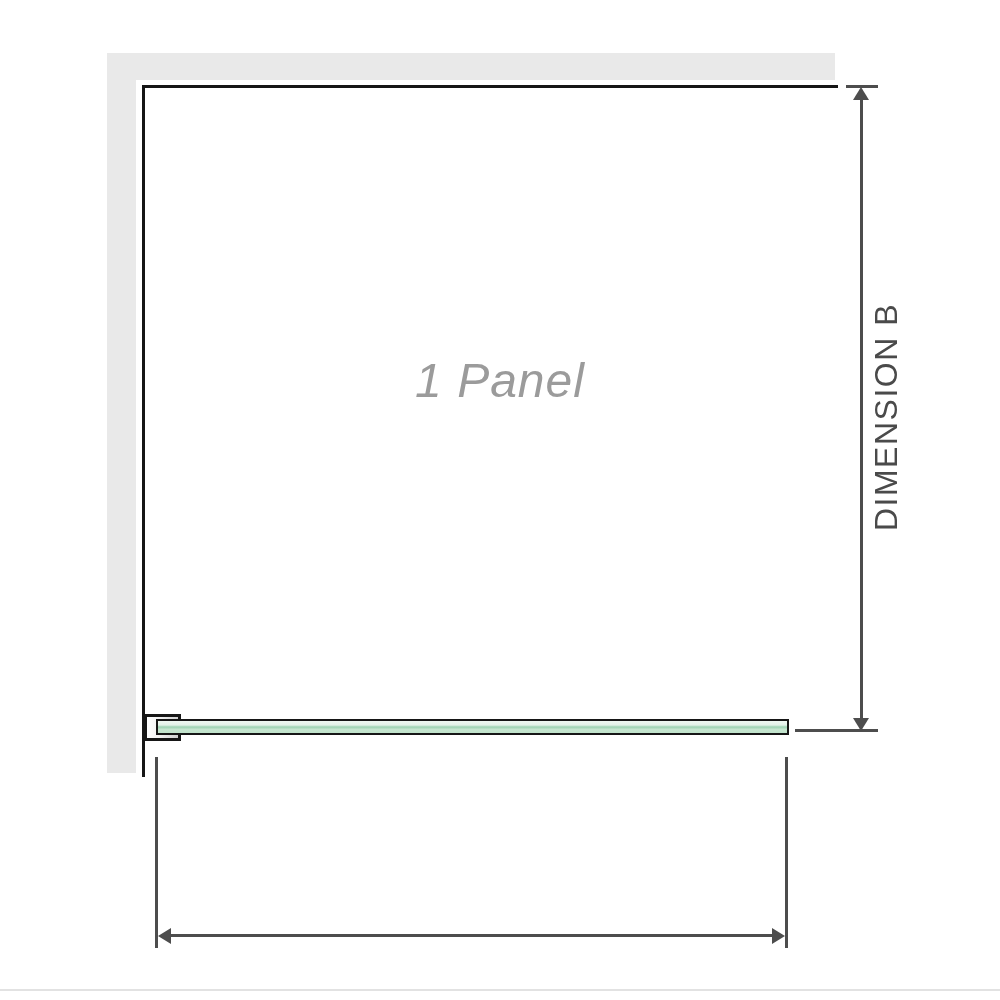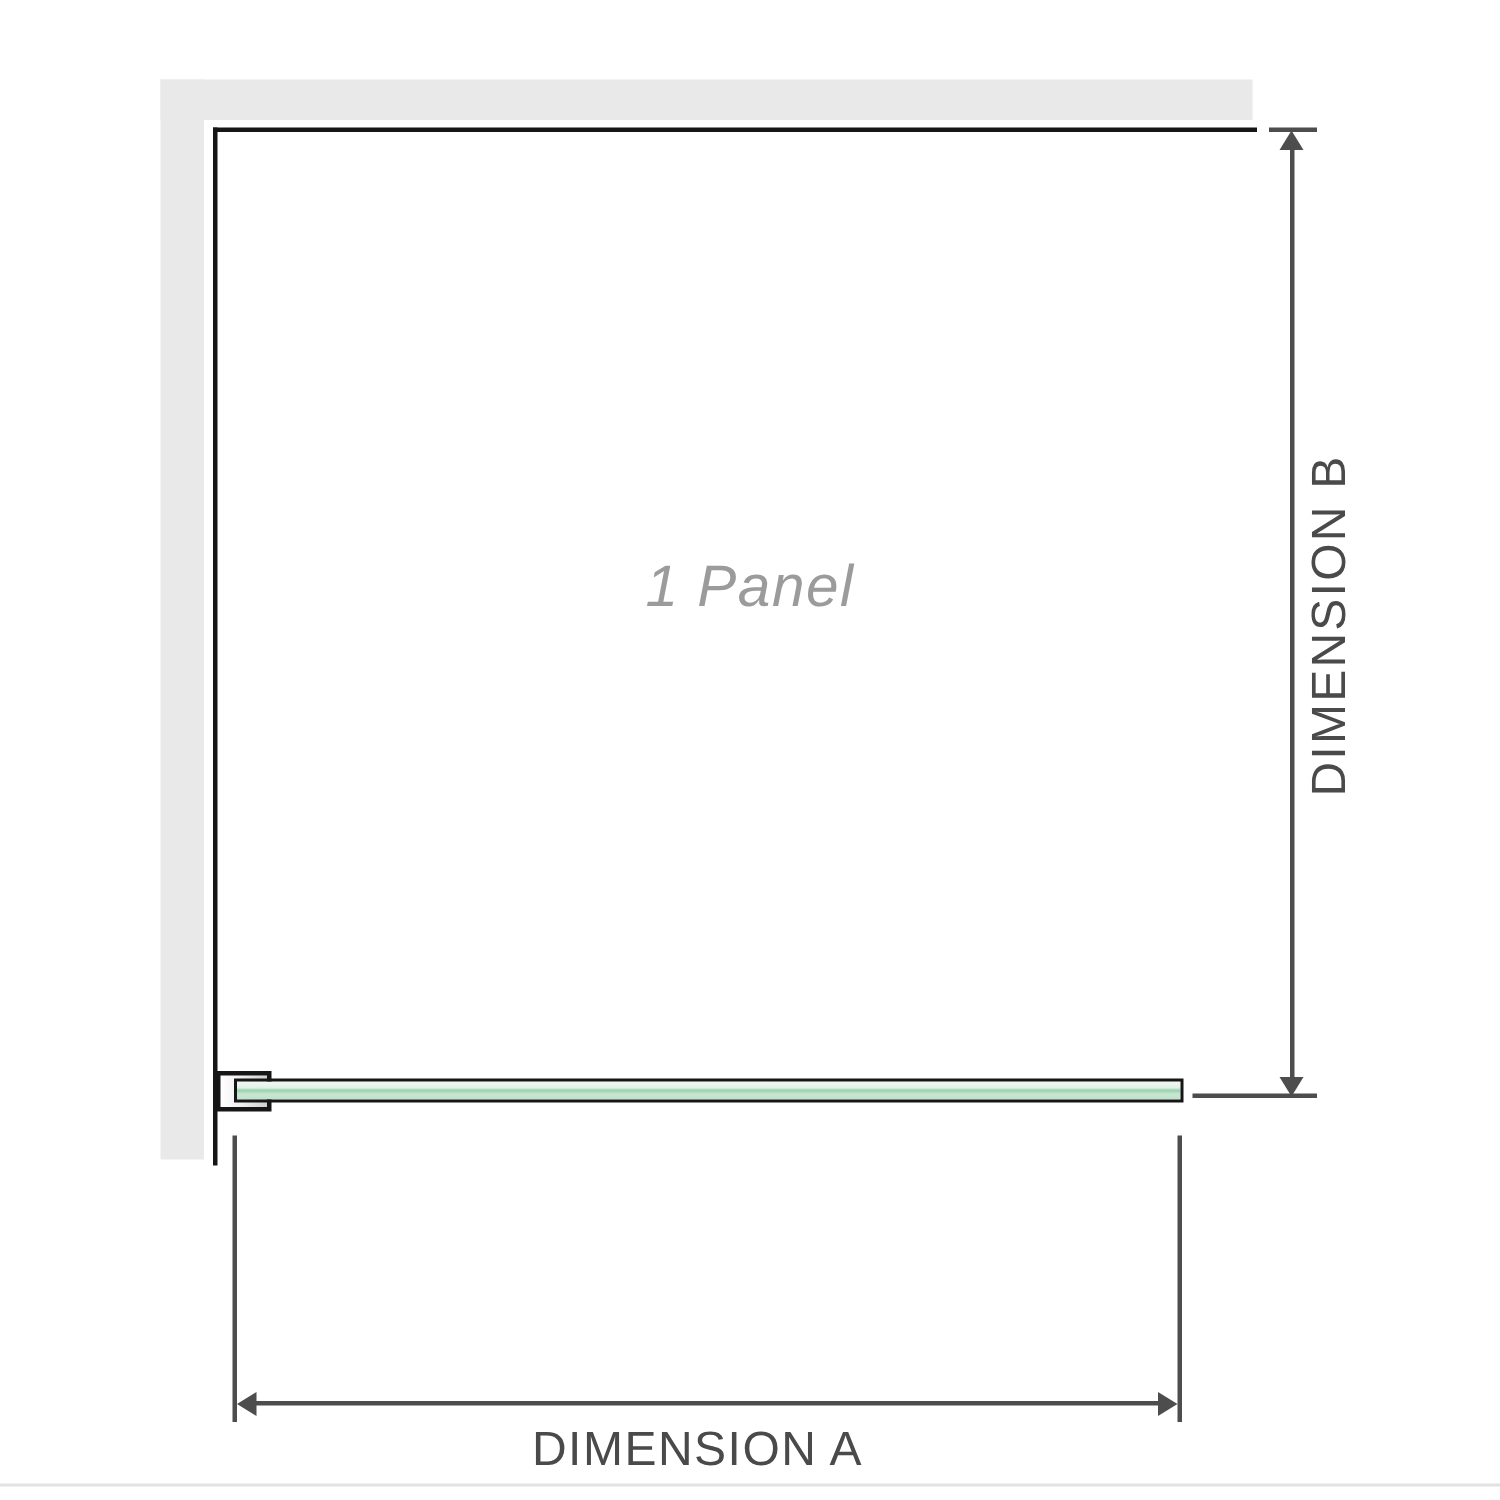--- a/index.html
+++ b/index.html
@@ -18,23 +18,23 @@
   
   .wall-top  { left:107px; top:53px; width:728px; height:27px; background:#e9e9e9; }
   .wall-left { left:107px; top:53px; width:29px;  height:720px; background:#e9e9e9; }
 
   
   .outline-top  { left:142px; top:85px; width:696px; height:3px; background:#161616; }
   .outline-left { left:142px; top:85px; width:3px;  height:692px; background:#161616; }
 
   
   .panel-label {
-    left:500px; top:392px;
+    left:500px; top:380px;
     transform: translate(-50%, -50%);
-    font-size:39px; font-style:italic; font-weight:400;
+    font-size:48px; font-style:italic; font-weight:400;
     color:#9b9b9b; letter-spacing:1px; white-space:nowrap;
   }
 
   
   .bracket {
     left:144px; top:714px; width:37px; height:27px;
     border:3px solid #161616;
     background: linear-gradient(90deg, #ffffff 0%, #efefef 45%, #cfcfcf 100%);
   }
   .glass-bar {
@@ -107,17 +107,16 @@
   <div class="abs dim dimb-line"></div>
   <div class="abs arrow dimb-arrow-up"></div>
   <div class="abs arrow dimb-arrow-down"></div>
   <div class="abs dimb-label">DIMENSION B</div>
 
   <div class="abs dim dima-tick-left"></div>
   <div class="abs dim dima-tick-right"></div>
   <div class="abs dim dima-line"></div>
   <div class="abs arrow dima-arrow-left"></div>
   <div class="abs arrow dima-arrow-right"></div>
-  <div class="abs dima-label">DIMENSION A</div>
 
   <div class="abs footer-rule"></div>
 
 </div>
 
 </body></html>

